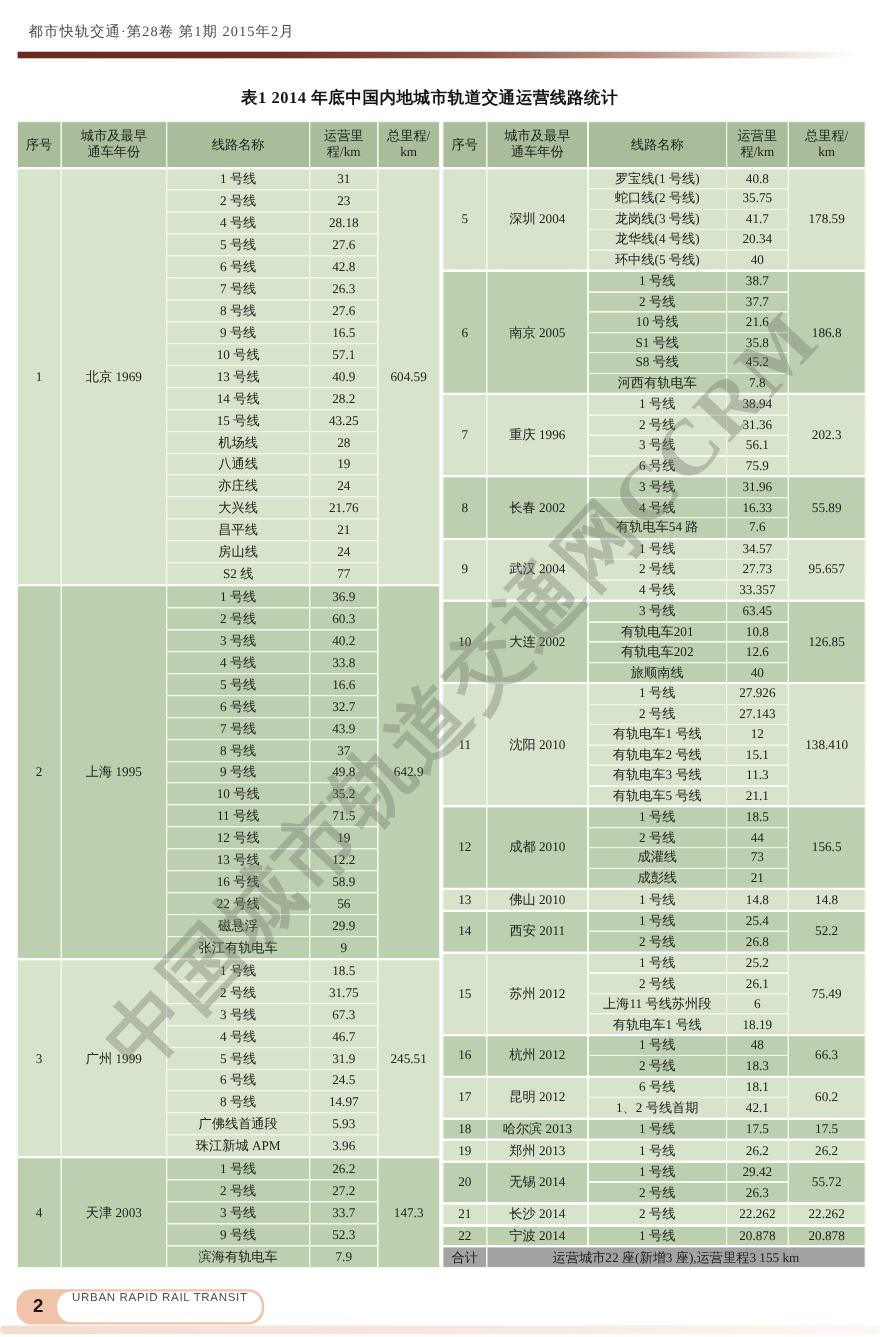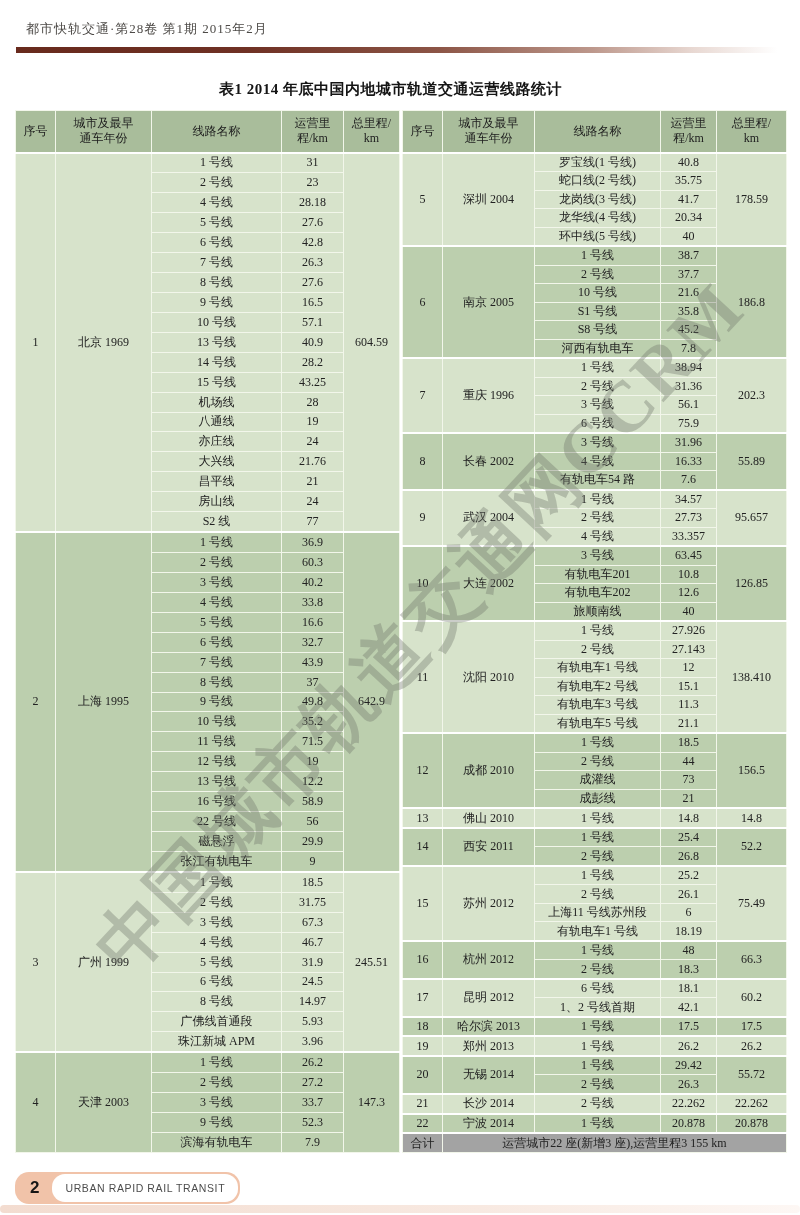--- a/index.html
+++ b/index.html
@@ -64,21 +64,21 @@
     position:absolute; left:15px; top:1172px; height:32px;
     display:inline-flex; align-items:center;
     background:#f1c3a9; border-radius:14px;
   }
   .footer-page-num {
     font-family:"Liberation Sans", sans-serif; font-weight:bold;
     font-size:17px; color:#161616; padding:0 13px 0 15px;
   }
   .footer-pill {
     background:#ffffff; border-radius:13px; height:28px; margin:2px 2px 2px 0;
-    display:flex; align-items:center; padding:0 13px;
+    display:flex; align-items:flex-start; padding:0 13px;
     font-family:"Liberation Sans", sans-serif;
     font-size:10.5px; color:#4c4c4c; letter-spacing:0.6px;
   }
   .bottom-strip {
     position:absolute; left:0; bottom:2px; width:800px; height:8px;
     background:linear-gradient(90deg,#f3dcd0 0%,#f8e9e1 60%,#fdf7f4 100%);
     border-radius:4px;
   }
 </style>
 </head>

